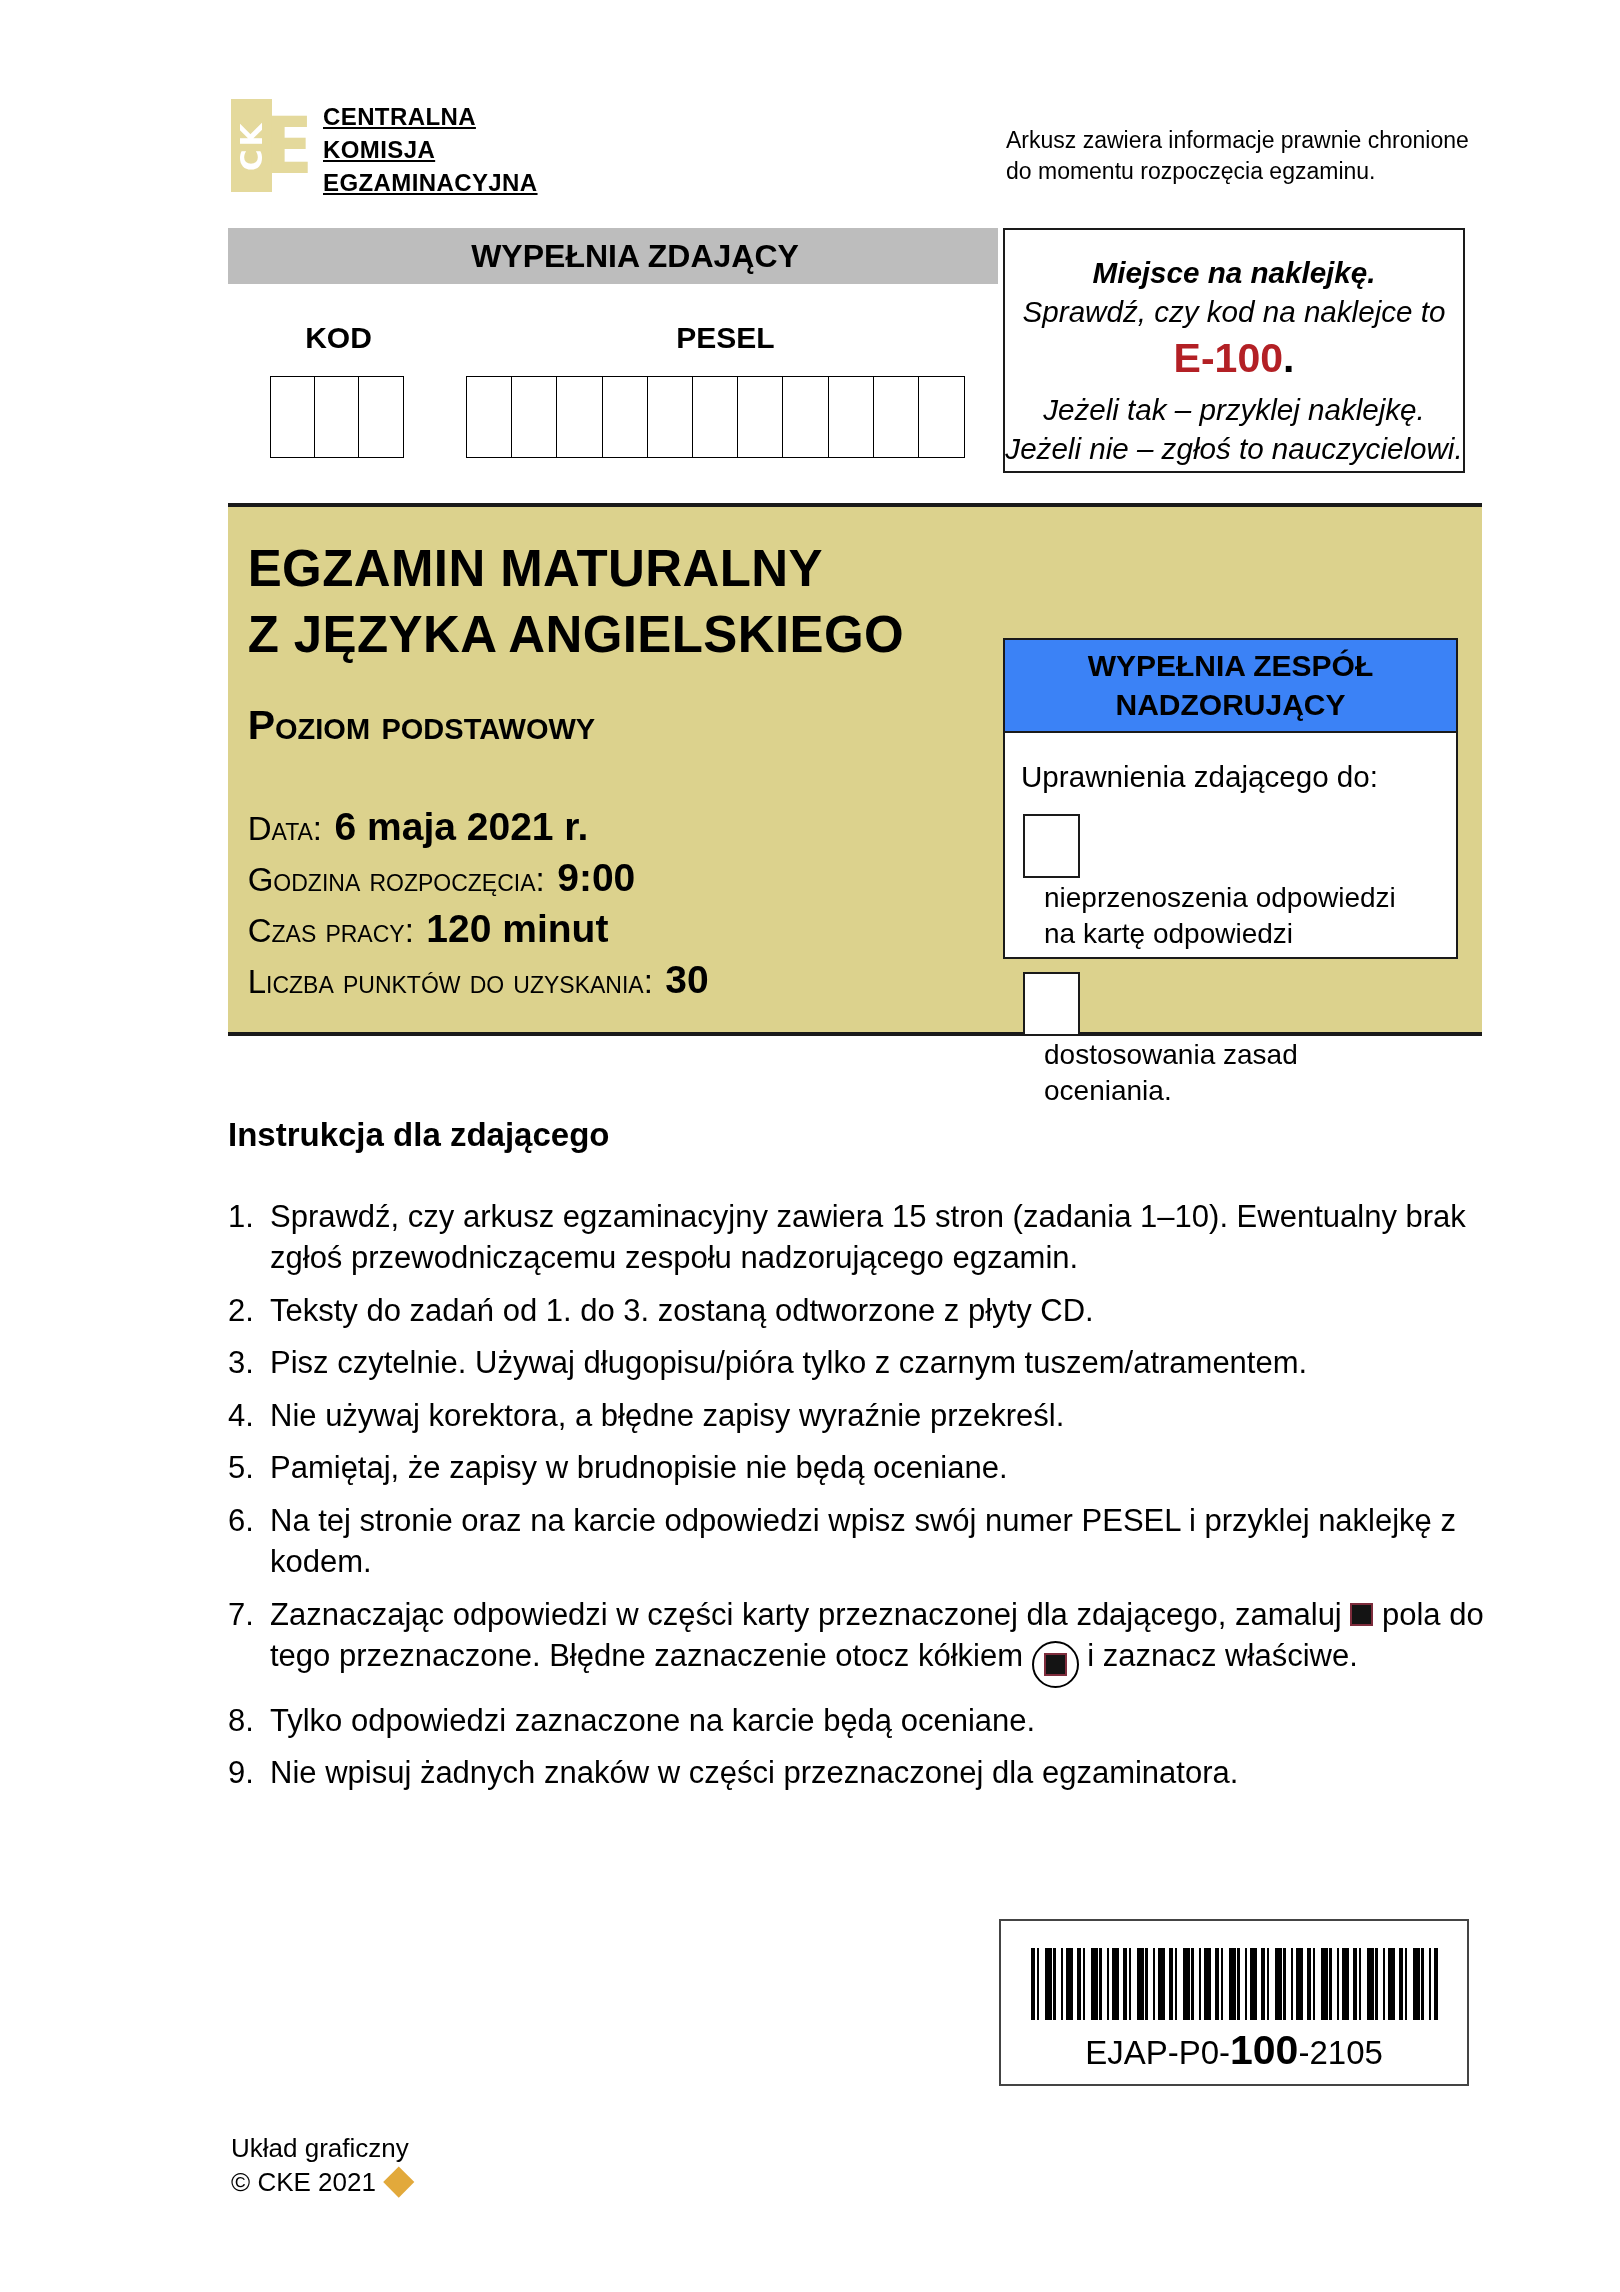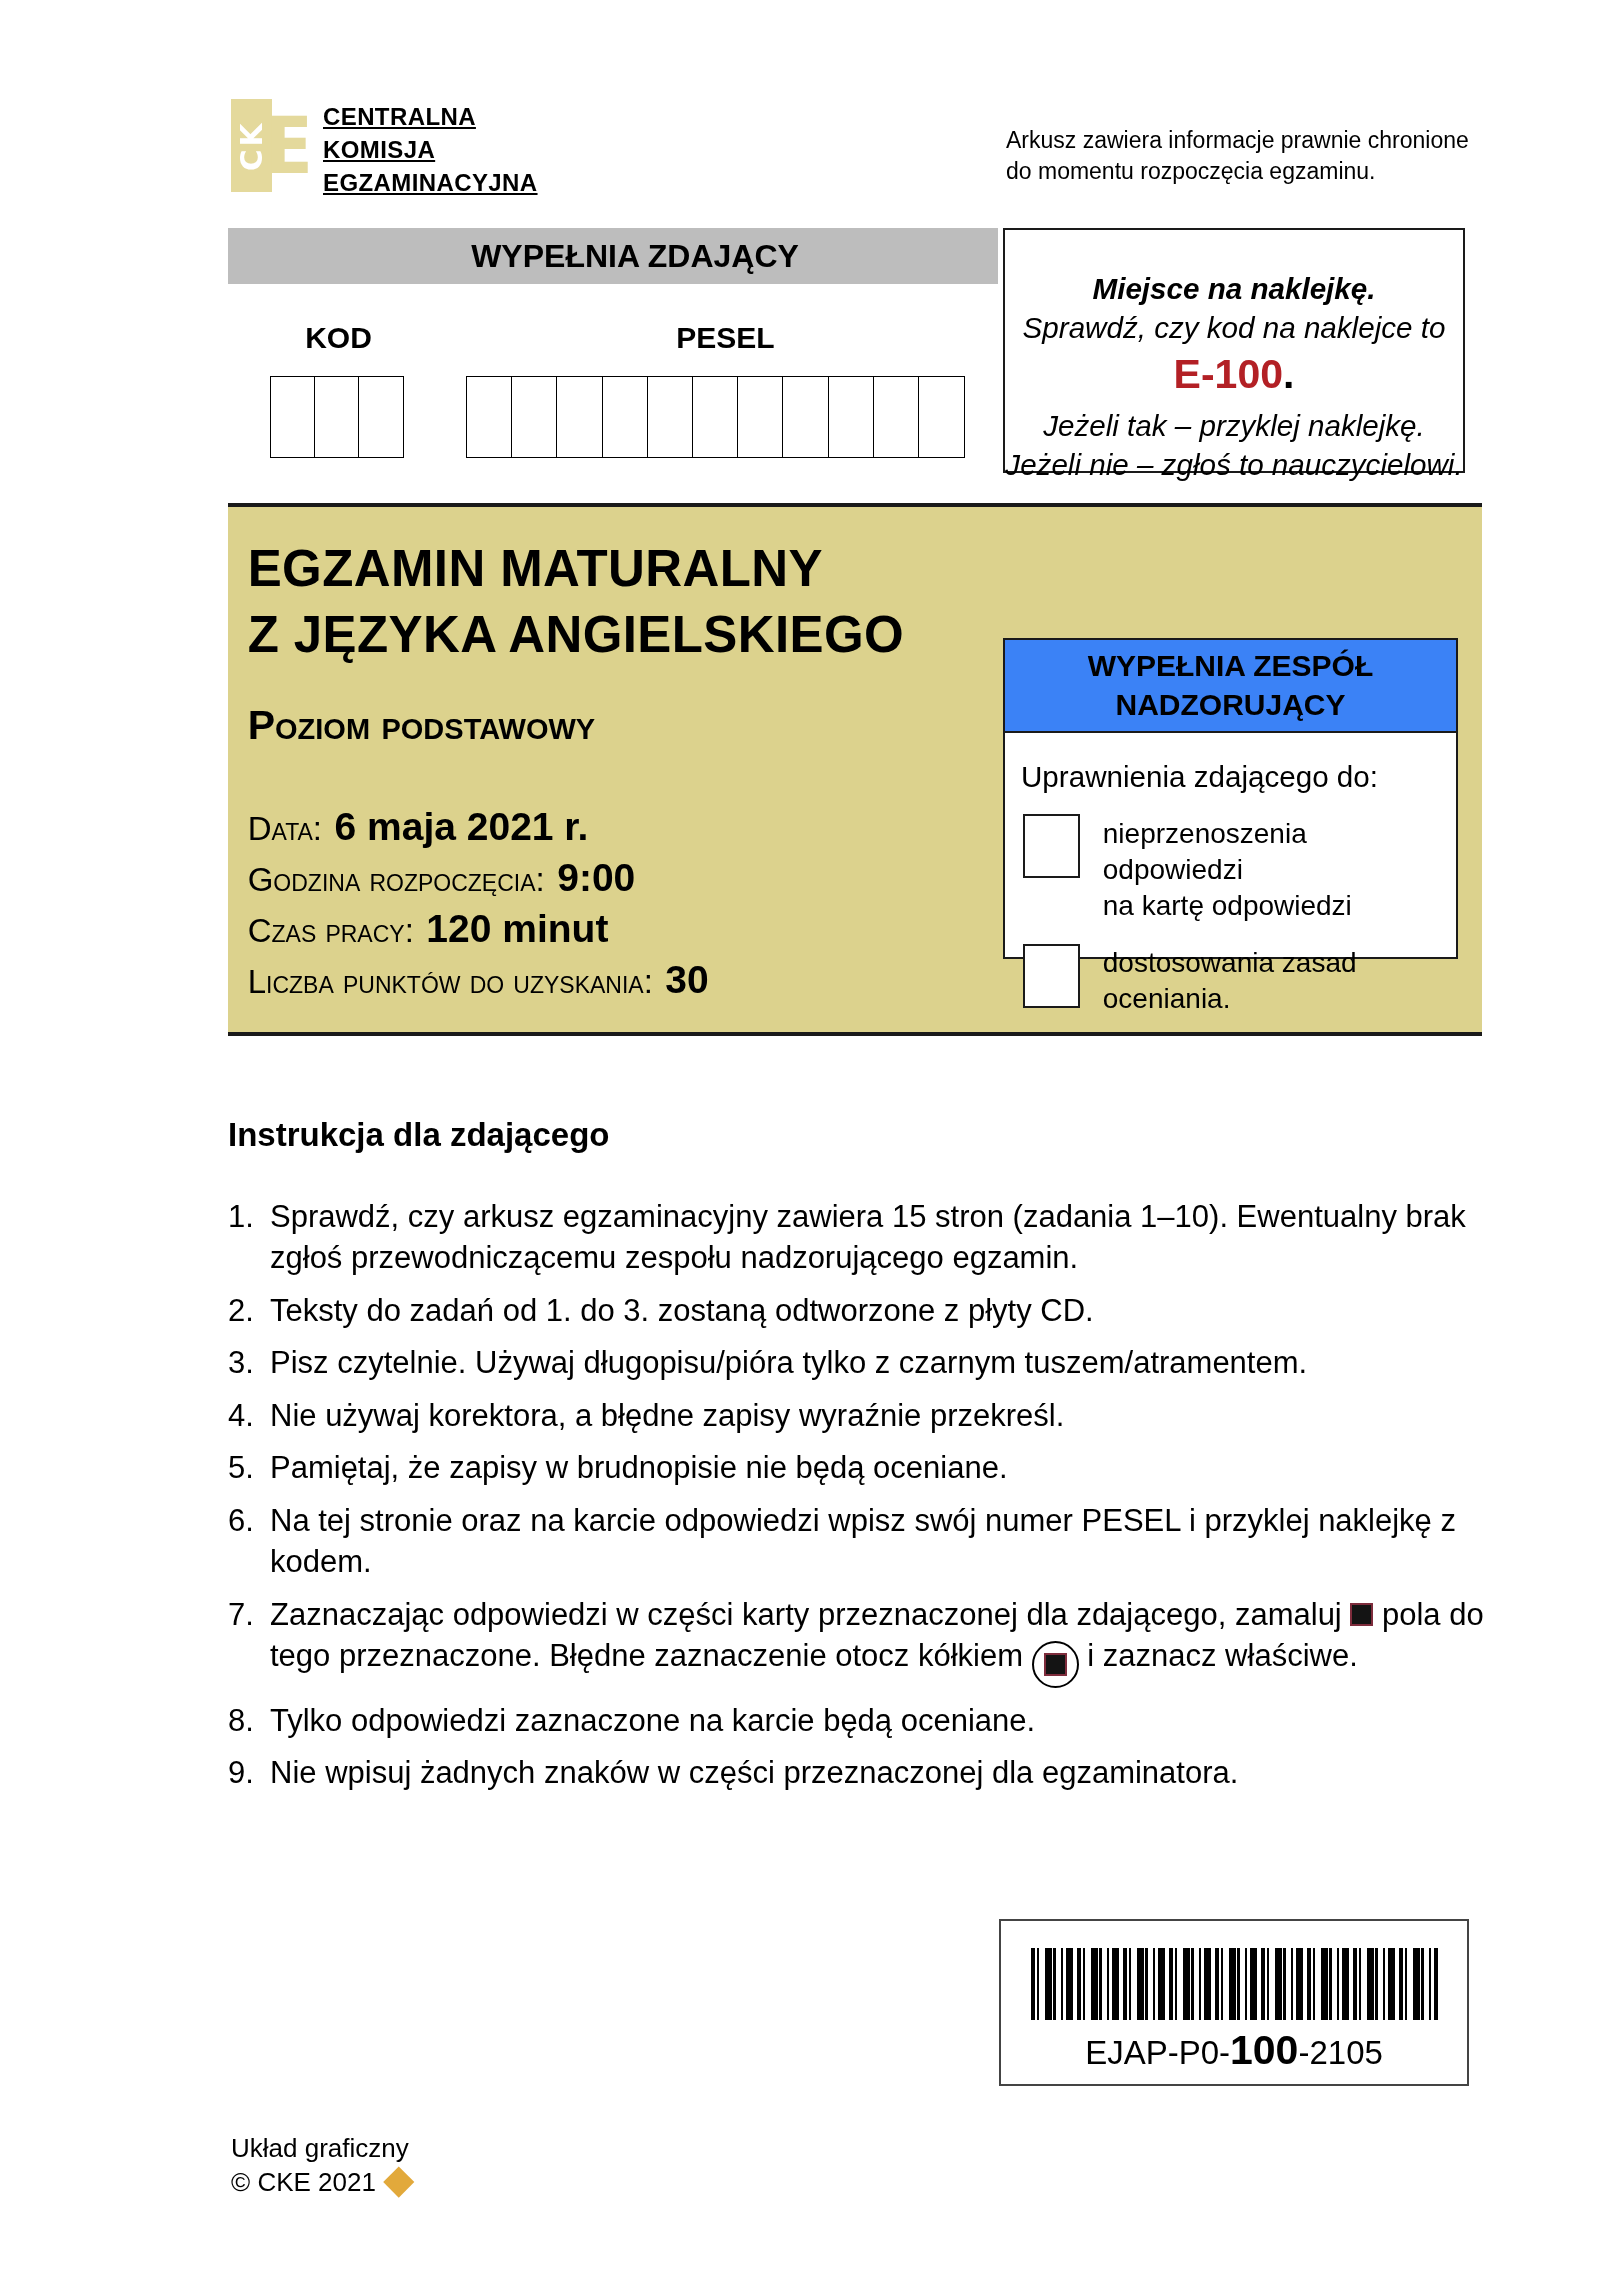--- a/index.html
+++ b/index.html
@@ -34,21 +34,21 @@
   .pesel-label{position:absolute;left:466px;top:321px;width:519px;text-align:center;font-weight:bold;font-size:30px;}
   .cells{position:absolute;top:376px;display:flex;}
   .cells-kod{left:270px;}
   .cells-pesel{left:466px;}
   .cell{width:46px;height:82px;border:1.8px solid #000;margin-left:-1.8px;background:#fff;}
   .cell:first-child{margin-left:0;}
   .cells-pesel .cell{width:47px;}
 
   
   .sticker{position:absolute;left:1003px;top:228px;width:462px;height:245px;border:2.7px solid #1a1a1a;background:#fff;
-    text-align:center;padding-top:39px;font-size:29.6px;line-height:39px;}
+    text-align:center;padding-top:23px;font-size:29.6px;line-height:39px;}
   .sticker .b-i{font-style:italic;font-weight:bold;}
   .sticker .i{font-style:italic;}
   .sticker .code-line{font-size:41px;line-height:50px;font-weight:bold;margin:1.8px 0 5.4px 0;}
   .sticker .code{color:var(--code-red);}
   .sticker .gap{margin-top:7.2px;}
 
   
   .exam-box{position:absolute;left:228px;top:503px;width:1254px;height:533px;background:var(--accent-yellow);
     border-top:4.5px solid #1a1a1a;border-bottom:4.5px solid #1a1a1a;padding:29px 0 0 19.7px;}
   .exam-title{font-weight:bold;font-size:51px;line-height:66px;letter-spacing:0.4px;}
@@ -56,21 +56,21 @@
   .exam-rows{margin-top:56px;}
   .exam-row{display:flex;align-items:baseline;height:51px;}
   .exam-row .lbl{font-variant:small-caps;font-size:33px;}
   .exam-row .val{font-weight:bold;font-size:39px;margin-left:12.5px;}
 
   
   .zespol{position:absolute;left:1003px;top:638px;width:455px;height:321px;background:#fff;border:2.7px solid #1a1a1a;}
   .zespol-head{background:#3b82f6;border-bottom:2.7px solid #1a1a1a;text-align:center;font-weight:bold;font-size:30px;line-height:39px;padding:6.3px 0 7.2px 0;}
   .zespol-body{padding:27px 16px 0 16px;}
   .zespol-intro{font-size:29.6px;}
-  .opt-row{display:flex;margin-top:19.7px;}
+  .opt-row{display:flex;margin-top:19.7px;flex-direction:column;}
   .opt-box{flex:0 0 auto;width:57px;height:64px;border:2.7px solid #1a1a1a;background:#fff;margin-left:1.8px;}
   .opt-lbl{font-size:28px;line-height:36px;margin-left:23px;padding-top:1.8px;}
 
   
   .instr{position:absolute;left:228px;top:1116px;width:1256px;}
   .instr-h{font-weight:bold;font-size:33px;}
   .instr-list{margin-top:42px;}
   .instr-item{display:flex;margin-bottom:11.6px;font-size:31px;line-height:41px;}
   .instr-num{flex:0 0 42px;}
   .instr-text{flex:1;}

